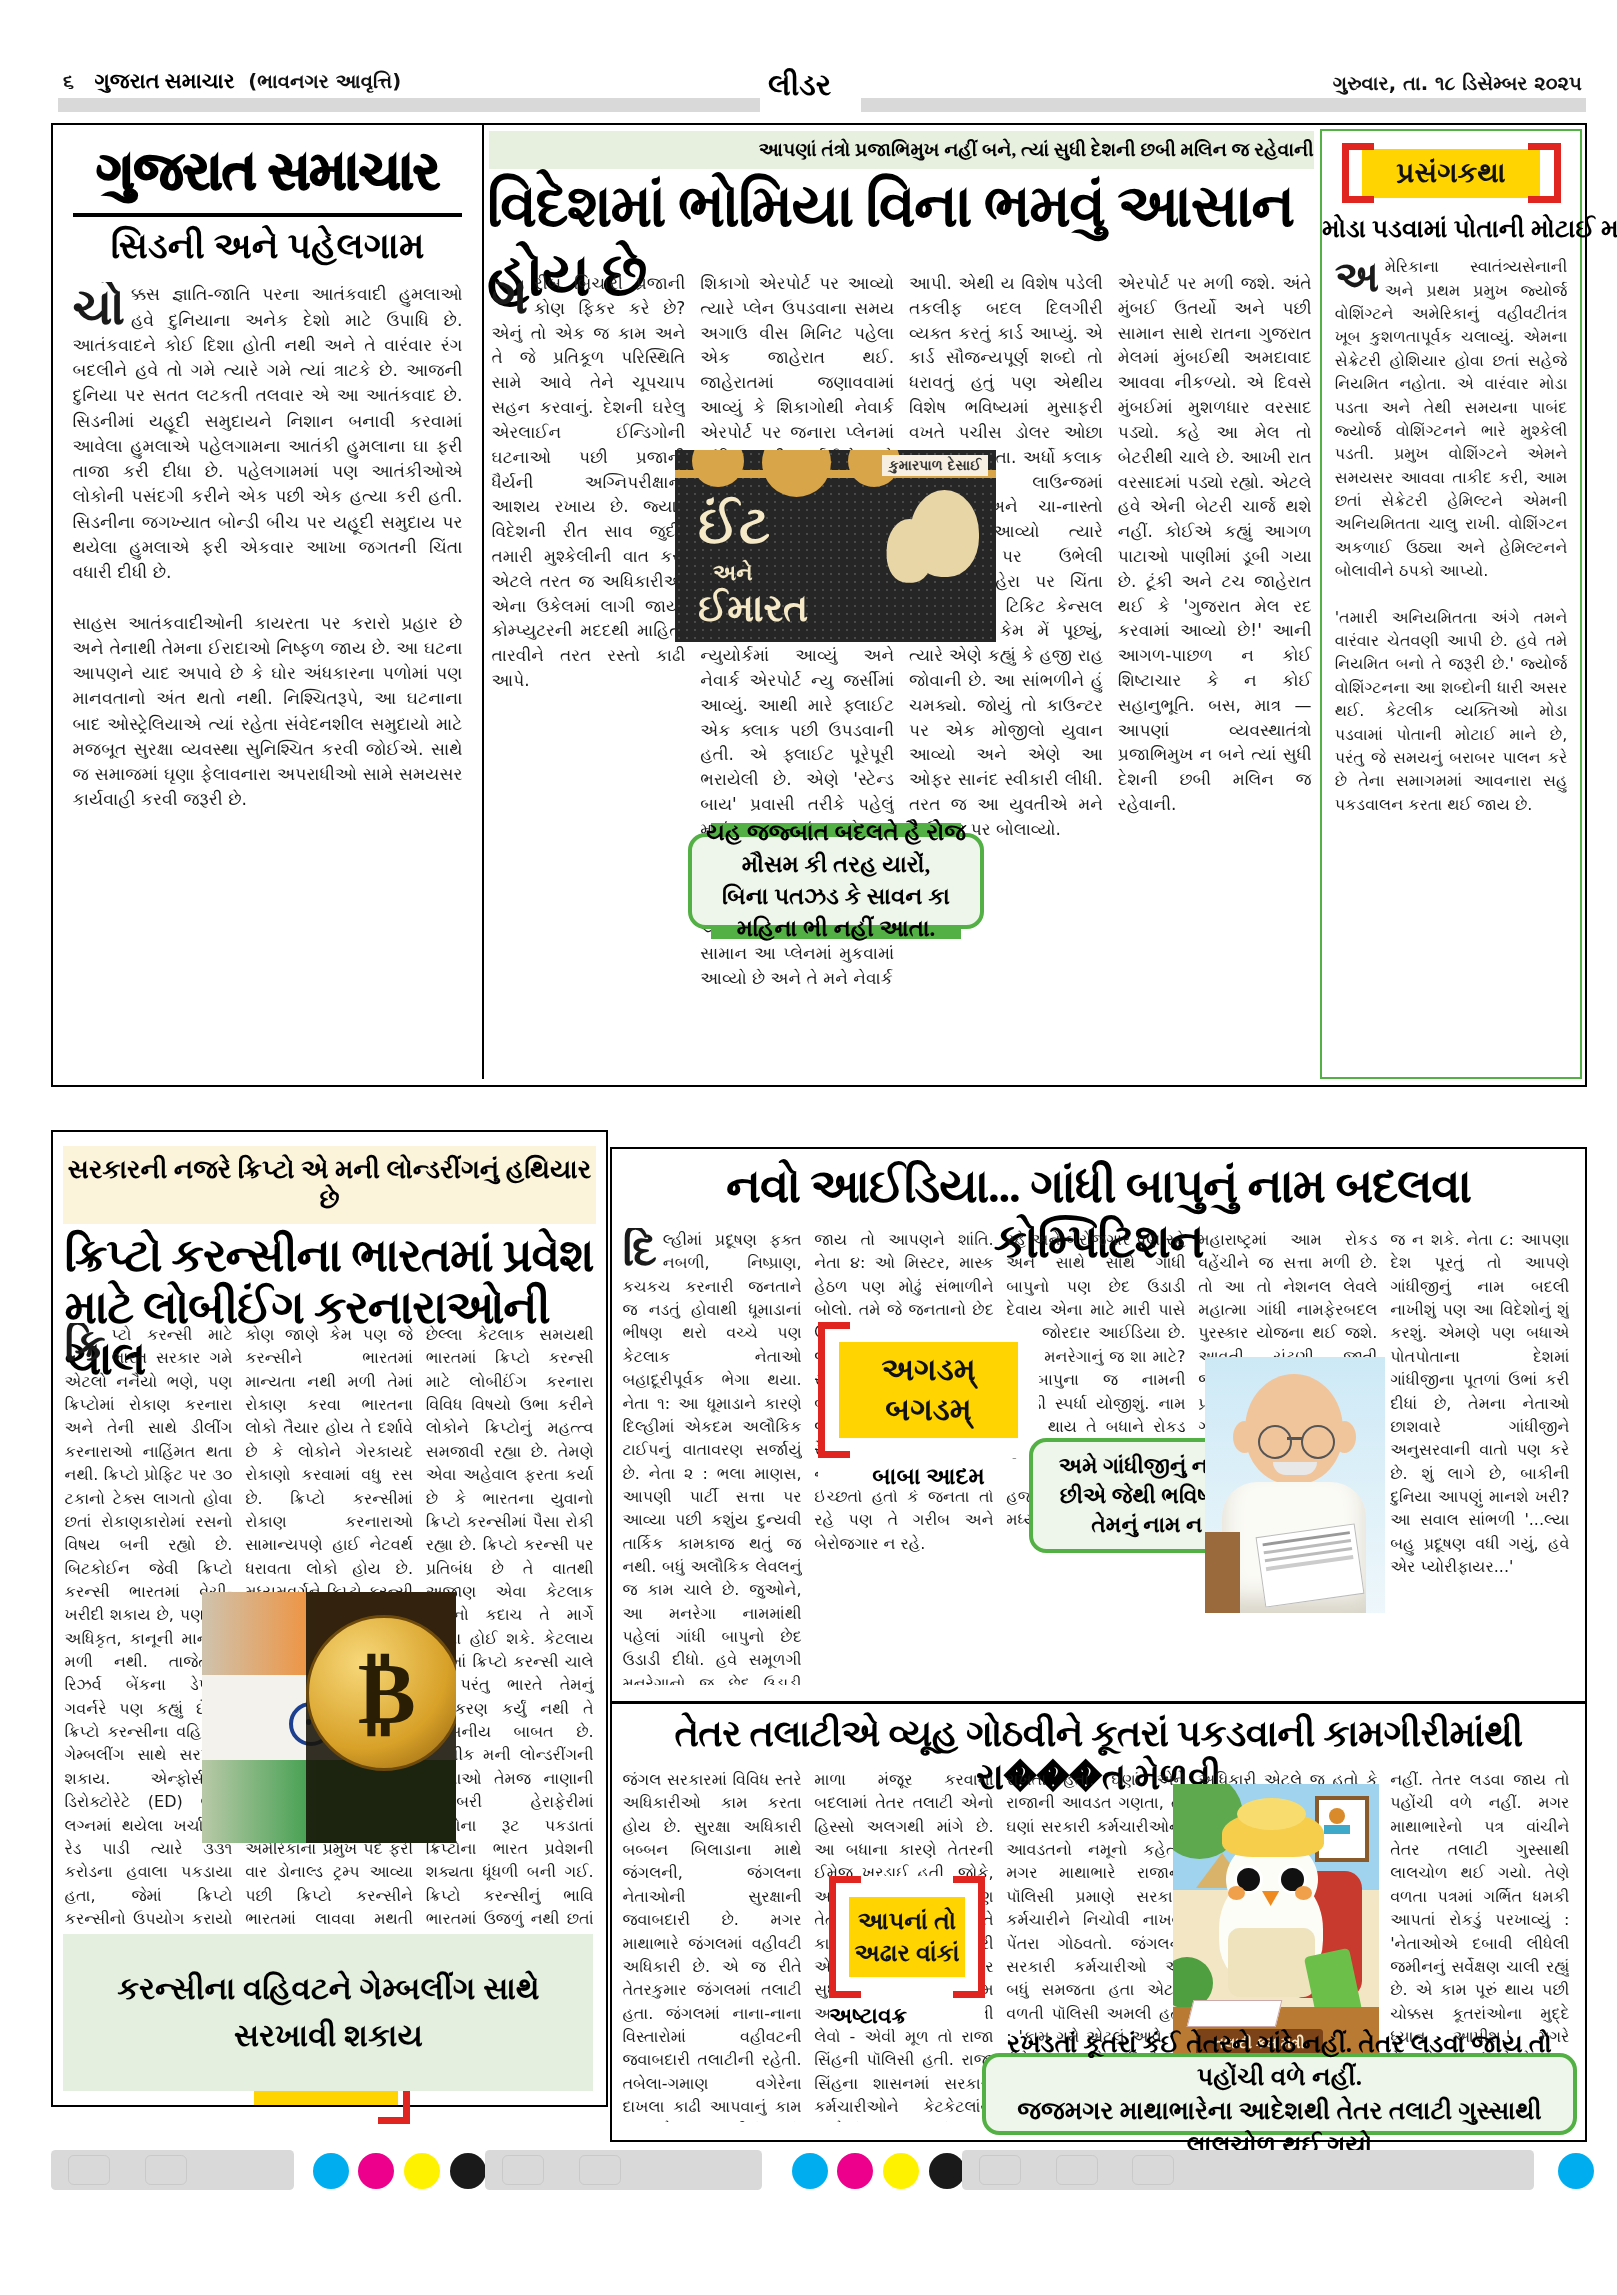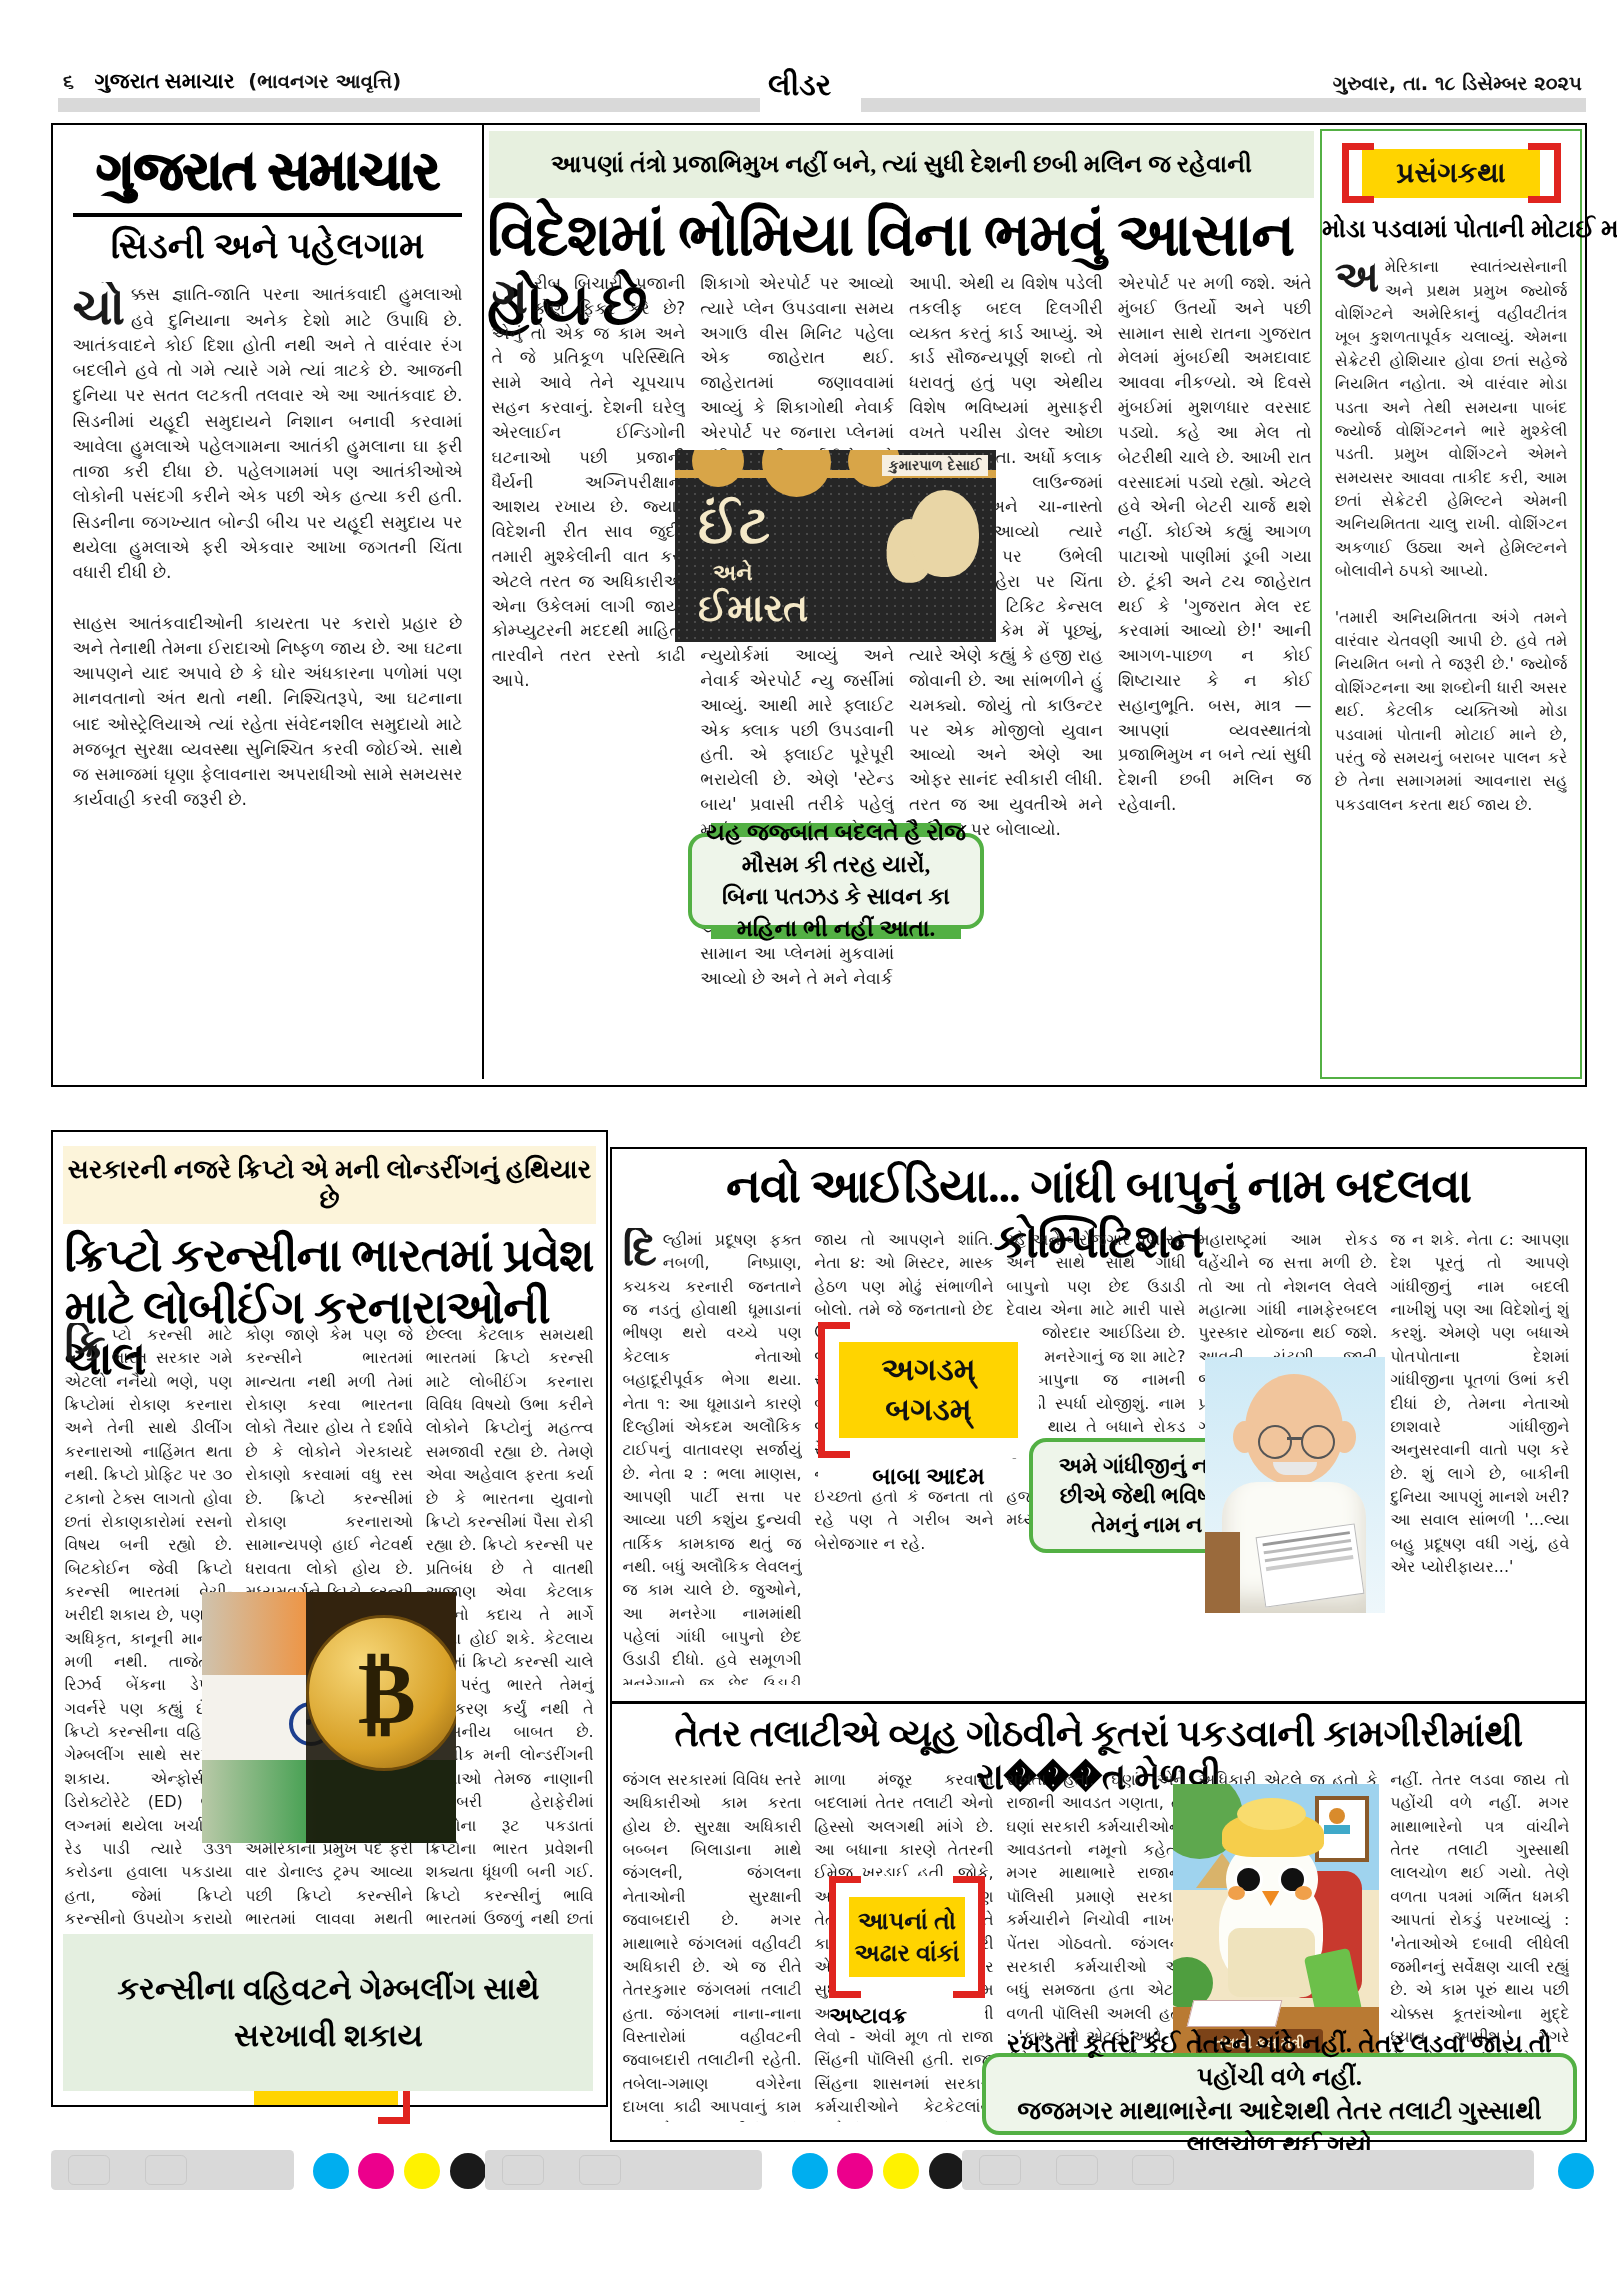--- a/index.html
+++ b/index.html
@@ -53,21 +53,21 @@
       <div class="hl" style="margin-top:8px;text-align:center;font-size:36px;">સિડની અને પહેલગામ</div>
       <div class="bodytext" style="margin:15px 19.6px 0;font-size:17.3px;overflow:hidden;height:768px;">
         <span class="dropcap">ચો</span>
         <span>ક્કસ જ્ઞાતિ-જાતિ પરના આતંકવાદી હુમલાઓ હવે દુનિયાના અનેક દેશો માટે ઉપાધિ છે. આતંકવાદને કોઈ દિશા હોતી નથી અને તે વારંવાર રંગ બદલીને હવે તો ગમે ત્યારે ગમે ત્યાં ત્રાટકે છે. આજની દુનિયા પર સતત લટકતી તલવાર એ આ આતંકવાદ છે. સિડનીમાં યહૂદી સમુદાયને નિશાન બનાવી કરવામાં આવેલા હુમલાએ પહેલગામના આતંકી હુમલાના ઘા ફરી તાજા કરી દીધા છે. પહેલગામમાં પણ આતંકીઓએ લોકોની પસંદગી કરીને એક પછી એક હત્યા કરી હતી. સિડનીના જગખ્યાત બોન્ડી બીચ પર યહૂદી સમુદાય પર થયેલા હુમલાએ ફરી એકવાર આખા જગતની ચિંતા વધારી દીધી છે.</span>
         <br><br>
         <span>સાહસ આતંકવાદીઓની કાયરતા પર કરારો પ્રહાર છે અને તેનાથી તેમના ઈરાદાઓ નિષ્ફળ જાય છે. આ ઘટના આપણને યાદ અપાવે છે કે ઘોર અંધકારના પળોમાં પણ માનવતાનો અંત થતો નથી. નિશ્ચિતરૂપે, આ ઘટનાના બાદ ઓસ્ટ્રેલિયાએ ત્યાં રહેતા સંવેદનશીલ સમુદાયો માટે મજબૂત સુરક્ષા વ્યવસ્થા સુનિશ્ચિત કરવી જોઈએ. સાથે જ સમાજમાં ઘૃણા ફેલાવનારા અપરાધીઓ સામે સમયસર કાર્યવાહી કરવી જરૂરી છે.</span>
       </div>
     </div>
 
     <div class="abs" style="left:434px;top:0;width:829px;height:954px;">
-      <div class="hl" style="margin:5.8px 2.3px 0;background:#e7f0df;font-size:24px;text-align:center;padding:20px 0;">આપણાં તંત્રો પ્રજાભિમુખ નહીં બને, ત્યાં સુધી દેશની છબી મલિન જ રહેવાની</div>
+      <div class="hl" style="margin:5.8px 2.3px 0;background:#e7f0df;font-size:19px;text-align:right;padding:8px 0;">આપણાં તંત્રો પ્રજાભિમુખ નહીં બને, ત્યાં સુધી દેશની છબી મલિન જ રહેવાની</div>
       <div class="hl" style="margin-top:3.5px;text-align:left;font-size:59px;letter-spacing:-1.7px;">વિદેશમાં ભોમિયા વિના ભમવું આસાન હોય છે</div>
       <div class="cols" style="position:absolute;left:4.6px;top:146px;width:820px;height:803px;gap:15px;">
         <div class="col bodytext" style="font-size:17px;">
           <span class="dropcap">ગ</span>
           <span>રીબ બિચારી પ્રજાની કોણ ફિકર કરે છે? એનું તો એક જ કામ અને તે જે પ્રતિકૂળ પરિસ્થિતિ સામે આવે તેને ચૂપચાપ સહન કરવાનું. દેશની ઘરેલુ એરલાઈન ઈન્ડિગોની ઘટનાઓ પછી પ્રજાની ધૈર્યની અગ્નિપરીક્ષાનો આશય રખાય છે. જ્યારે વિદેશની રીત સાવ જુદી. તમારી મુશ્કેલીની વાત કરો એટલે તરત જ અધિકારીઓ એના ઉકેલમાં લાગી જાય, કોમ્પ્યુટરની મદદથી માહિતી તારવીને તરત રસ્તો કાઢી આપે.</span>
         </div>
         <div class="col bodytext" style="font-size:17px;">શિકાગો એરપોર્ટ પર આવ્યો ત્યારે પ્લેન ઉપડવાના સમય અગાઉ વીસ મિનિટ પહેલા એક જાહેરાત થઈ. જાહેરાતમાં જણાવવામાં આવ્યું કે શિકાગોથી નેવાર્ક એરપોર્ટ પર જનારા પ્લેનમાં યાંત્રિક ખામી સર્જાઈ છે અને એના પ્રવાસીઓને બીજા પ્લેનમાં સમાવી લેવામાં આવશે. વાત માત્ર એટલી હતી કે એ બીજું પ્લેન ન્યુયોર્કના લગવાડિયા એરપોર્ટ પર ઉતરશે. આ લગવાડિયા એરપોર્ટ ન્યુયોર્કમાં આવ્યું અને નેવાર્ક એરપોર્ટ ન્યુ જર્સીમાં આવ્યું. આથી મારે ફ્લાઈટ એક ક્લાક પછી ઉપડવાની હતી. એ ફ્લાઈટ પૂરેપૂરી ભરાયેલી છે. એણે 'સ્ટેન્ડ બાય' પ્રવાસી તરીકે પહેલું મારું નામ મૂક્યું. સાથે ચા-નાસ્તાની કૂપન આપી. હજી આ વિચારમાંથી બહાર આવું તે પહેલાં તો મને માહિતી આપવામાં આવી કે મારો સામાન આ પ્લેનમાં મુકવામાં આવ્યો છે અને તે મને નેવાર્ક</div>
         <div class="col bodytext" style="font-size:17px;">આપી. એથી ય વિશેષ પડેલી તકલીફ બદલ દિલગીરી વ્યક્ત કરતું કાર્ડ આપ્યું. એ કાર્ડ સૌજન્યપૂર્ણ શબ્દો તો ધરાવતું હતું પણ એથીય વિશેષ ભવિષ્યમાં મુસાફરી વખતે પચીસ ડોલર ઓછા ચૂકવવાના હતા. અર્ધો કલાક એરપોર્ટના લાઉન્જમાં લગાવીને અને ચા-નાસ્તો પતાવીને આવ્યો ત્યારે કાઉન્ટર પર ઉભેલી યુવતીના ચહેરા પર ચિંતા દેખાઈ. કોઈ ટિકિટ કેન્સલ થઈ છે કે કેમ મેં પૂછ્યું, ત્યારે એણે કહ્યું કે હજી રાહ જોવાની છે. આ સાંભળીને હું ચમક્યો. જોયું તો કાઉન્ટર પર એક મોજીલો યુવાન આવ્યો અને એણે આ ઓફર સાનંદ સ્વીકારી લીધી. તરત જ આ યુવતીએ મને કાઉન્ટર પર બોલાવ્યો.</div>
         <div class="col bodytext" style="font-size:17px;">એરપોર્ટ પર મળી જશે. અંતે મુંબઈ ઉતર્યો અને પછી સામાન સાથે રાતના ગુજરાત મેલમાં મુંબઈથી અમદાવાદ આવવા નીકળ્યો. એ દિવસે મુંબઈમાં મુશળધાર વરસાદ પડ્યો. કહે આ મેલ તો બેટરીથી ચાલે છે. આખી રાત વરસાદમાં પડ્યો રહ્યો. એટલે હવે એની બેટરી ચાર્જ થશે નહીં. કોઈએ કહ્યું આગળ પાટાઓ પાણીમાં ડૂબી ગયા છે. ટૂંકી અને ટચ જાહેરાત થઈ કે 'ગુજરાત મેલ રદ કરવામાં આવ્યો છે!' આની આગળ-પાછળ ન કોઈ શિષ્ટાચાર કે ન કોઈ સહાનુભૂતિ. બસ, માત્ર — આપણાં વ્યવસ્થાતંત્રો પ્રજાભિમુખ ન બને ત્યાં સુધી દેશની છબી મલિન જ રહેવાની.</div>
       </div>

